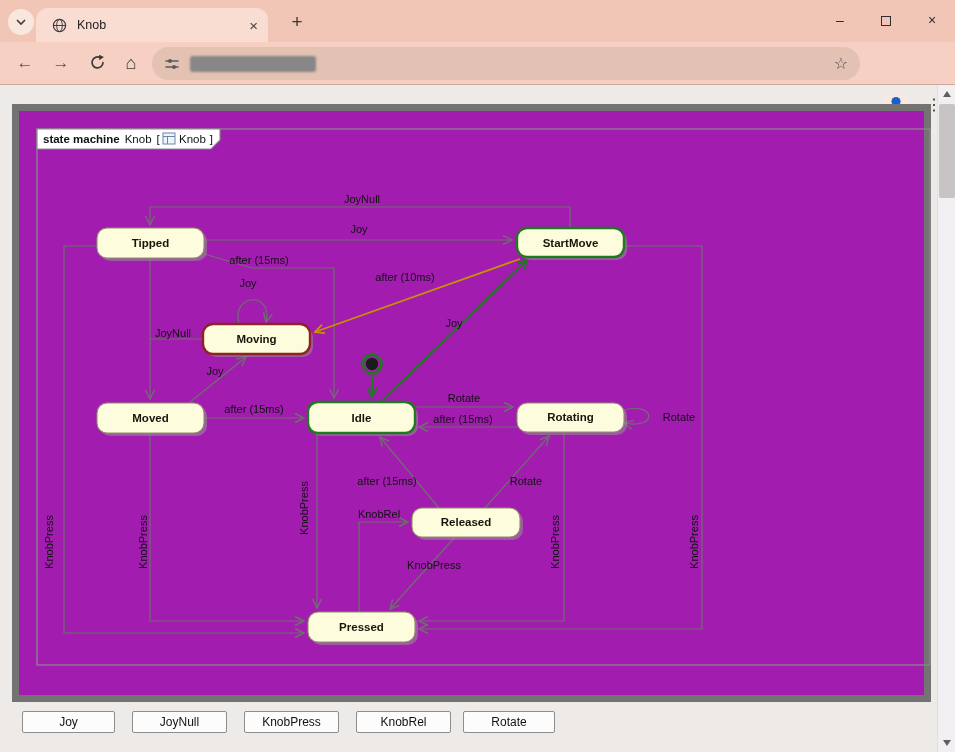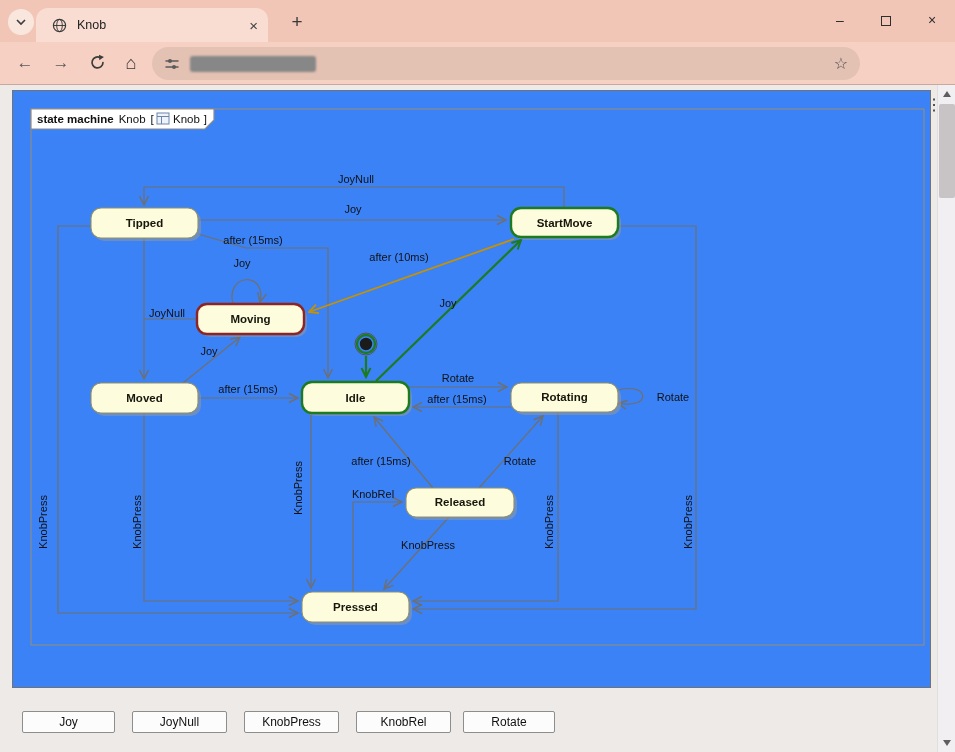--- a/index.html
+++ b/index.html
@@ -19,21 +19,21 @@
   .toolbar{position:absolute;left:0;top:42px;width:955px;height:43px;background:var(--chrome-light,#f6d0c2);border-bottom:1px solid #c8a99b}
   .navbtn{position:absolute;top:6px;width:30px;height:30px;text-align:center;line-height:30px;font-size:17px;color:#5a5a5a}
   .navbtn.dark{color:#3a3a3a}
   .addressbar{position:absolute;left:152px;top:5px;width:708px;height:33px;border-radius:17px;background:#e3c1b3;display:flex;align-items:center;padding:0 12px}
   .redacted{width:126px;height:16px;margin-left:10px;background:#878787;border-radius:3px;filter:blur(1.2px)}
   .star{margin-left:auto;font-size:16px;color:#4c4c4c}
   .profile{position:absolute;left:881px;top:48px;width:30px;height:30px}
   .menu-dots{position:absolute;left:921px;top:48px;width:26px;height:30px;font-size:16px;color:#333;text-align:center;line-height:30px}
 
   
-  .panel{position:absolute;left:12px;top:90px;width:919px;height:598px;background:#3b82f6;border:1px solid #737373}
+  .panel{position:absolute;left:12px;top:104px;width:919px;height:598px;background:#a21caf;border:7px solid #737373}
   .btnrow button{position:absolute;top:711px;height:22px;background:#fcfcfc;border:1px solid #8d8d8d;border-radius:2px;font:12px "Liberation Sans",sans-serif;color:#111}
 
   
   .scrollbar{position:absolute;left:937px;top:85px;width:18px;height:667px;background:#f1eff1;border-left:1px solid #e0dede}
   .sb-up{position:absolute;top:6px;left:5px;width:0;height:0;border-left:4px solid transparent;border-right:4px solid transparent;border-bottom:6px solid #5e5e5e}
   .sb-thumb{position:absolute;top:19px;left:1px;width:16px;height:94px;background:#c8c4c6;border-radius:2px}
   .sb-down{position:absolute;bottom:6px;left:5px;width:0;height:0;border-left:4px solid transparent;border-right:4px solid transparent;border-top:6px solid #5e5e5e}
 
   
   .frame{fill:none;stroke:#8b8b8b;stroke-width:1.2}

